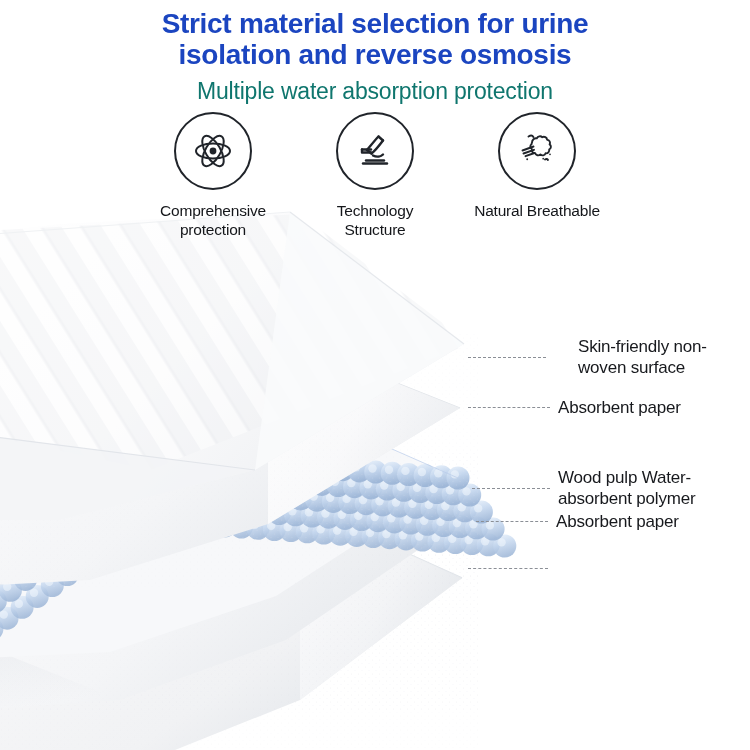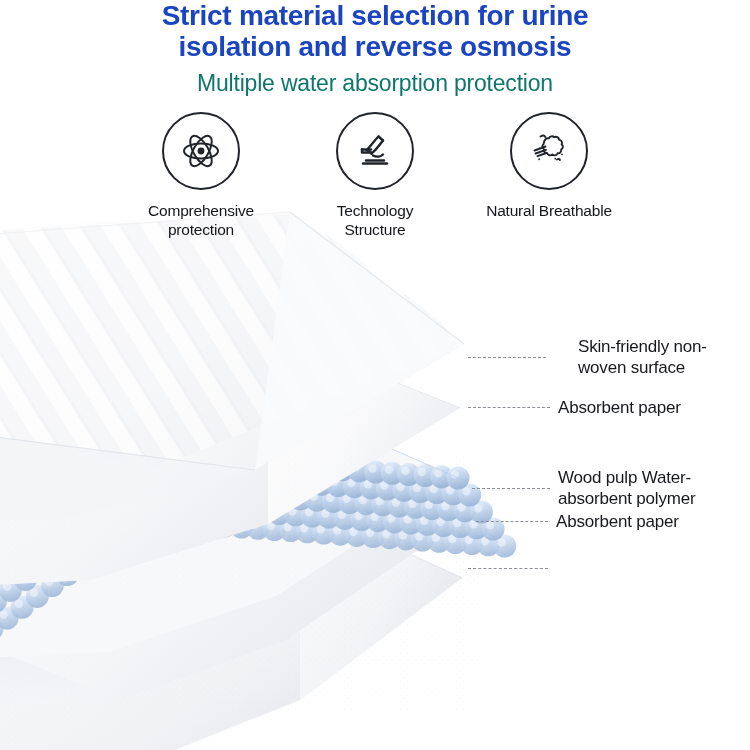--- a/index.html
+++ b/index.html
@@ -6,40 +6,40 @@
   html,body { width:750px; height:750px; }
   body {
     font-family: "Liberation Sans", sans-serif;
     background:#ffffff;
     overflow:hidden;
     position:relative;
   }
   #stage { position:relative; width:750px; height:750px; overflow:hidden; background:#fff; }
 
   
-  .header { position:absolute; top:0; left:0; width:750px; z-index:40; text-align:center; }
+  .header { position:absolute; top:0; left:0; width:750px; z-index:40; text-align:center; padding-top:8px; }
   .title {
     color:#1b45c0;
     font-weight:bold;
     font-size:28px;
     line-height:31px;
     letter-spacing:-0.3px;
   }
   .subtitle {
     color:#0f766e;
     font-size:23px;
     line-height:30px;
     margin-top:6px;
     letter-spacing:-0.2px;
   }
 
   
   .features {
     position:absolute; top:112px; left:0; width:750px;
-    display:flex; justify-content:center; gap:34px; z-index:40;
+    display:flex; justify-content:center; gap:22px; z-index:40;
   }
   .feature { width:140px; display:flex; flex-direction:column; align-items:center; }
   .f-circle {
     width:78px; height:78px; border-radius:50%;
     border:2.2px solid #20242a;
     display:flex; align-items:center; justify-content:center;
     background:rgba(255,255,255,0.6);
   }
   .f-label {
     margin-top:11px;

